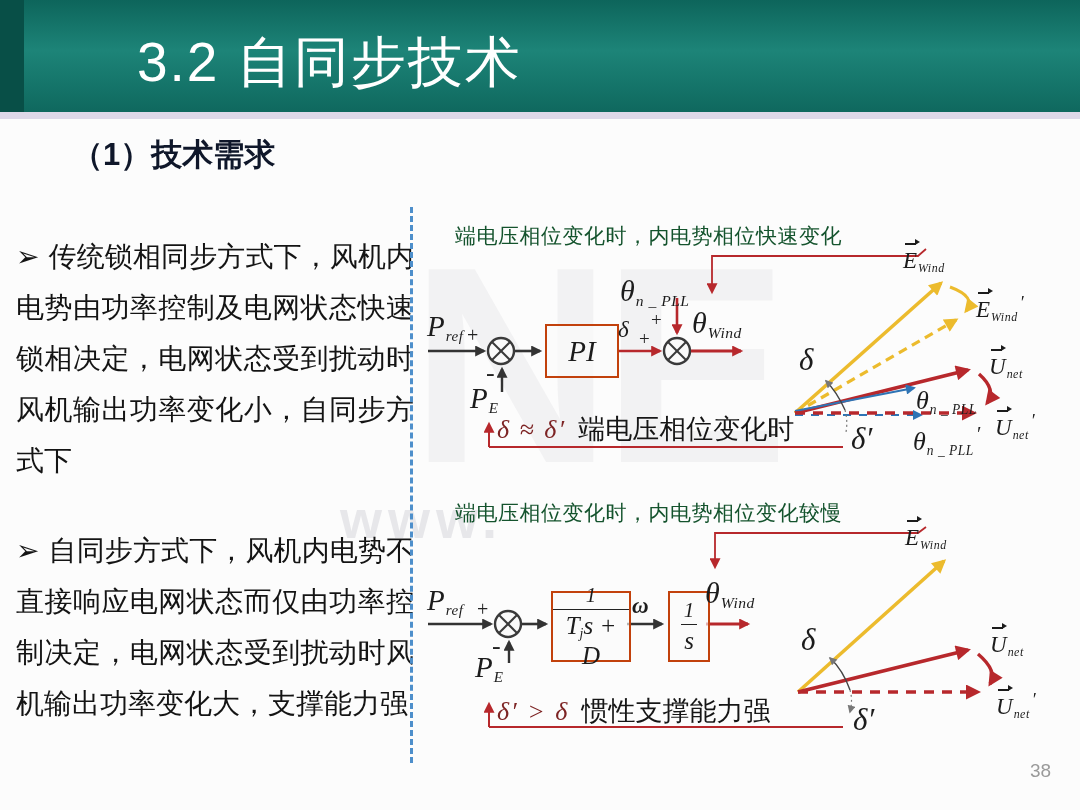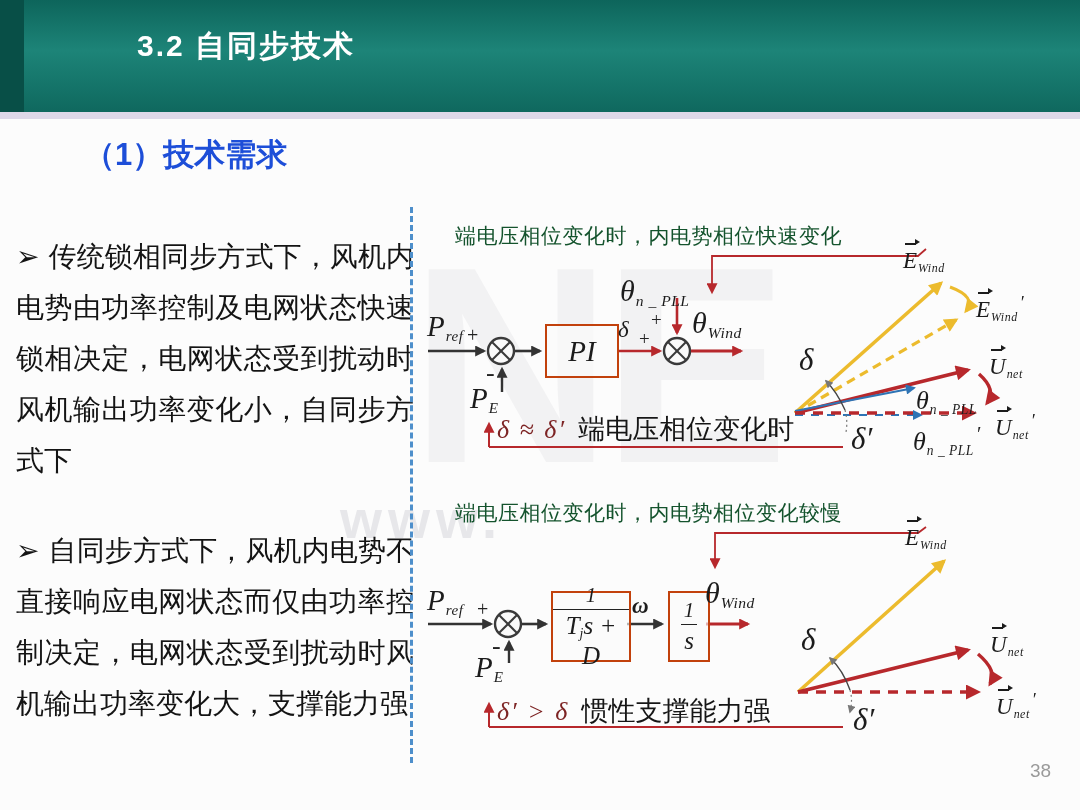--- a/index.html
+++ b/index.html
@@ -3,23 +3,23 @@
 <meta charset="utf-8">
 <style>
   html,body{margin:0;padding:0;background:#e9e9e9;}
   .slide{position:relative;width:1080px;height:810px;background:#fcfcfc;overflow:hidden;
          font-family:"Liberation Sans",sans-serif;color:#1a1a1a;}
   
   .hdr{position:absolute;left:0;top:0;width:1080px;height:112px;
        background:linear-gradient(180deg,#0d655b 0%,#1d8478 45%,#15756a 75%,#0f685e 100%);}
   .hdr-edge{position:absolute;left:0;top:0;width:24px;height:112px;background:#084f47;}
   .hdr-strip{position:absolute;left:0;top:112px;width:1080px;height:7px;background:#ddd8e8;}
-  .hdr-title{position:absolute;left:137px;top:26px;font-size:30px;font-weight:bold;color:#ffffff;
+  .hdr-title{position:absolute;left:137px;top:26px;font-size:55px;font-weight:normal;color:#ffffff;
              letter-spacing:2px;white-space:nowrap;}
-  .subtitle{position:absolute;left:84px;top:134px;font-size:31px;font-weight:bold;color:#1d4ed8;
+  .subtitle{position:absolute;left:72px;top:134px;font-size:31px;font-weight:bold;color:#0f172a;
             white-space:nowrap;}
   
   .bullet{position:absolute;left:16px;width:398px;font-size:28px;line-height:51px;
           color:#141414;text-align:justify;}
   .bullet .marker{margin-right:9px;}
   .b1{top:231px;} .b2{top:525px;}
   
   .divider{position:absolute;left:410px;top:207px;height:556px;width:0;
            border-left:3px dashed #4e8fcb;}
   

